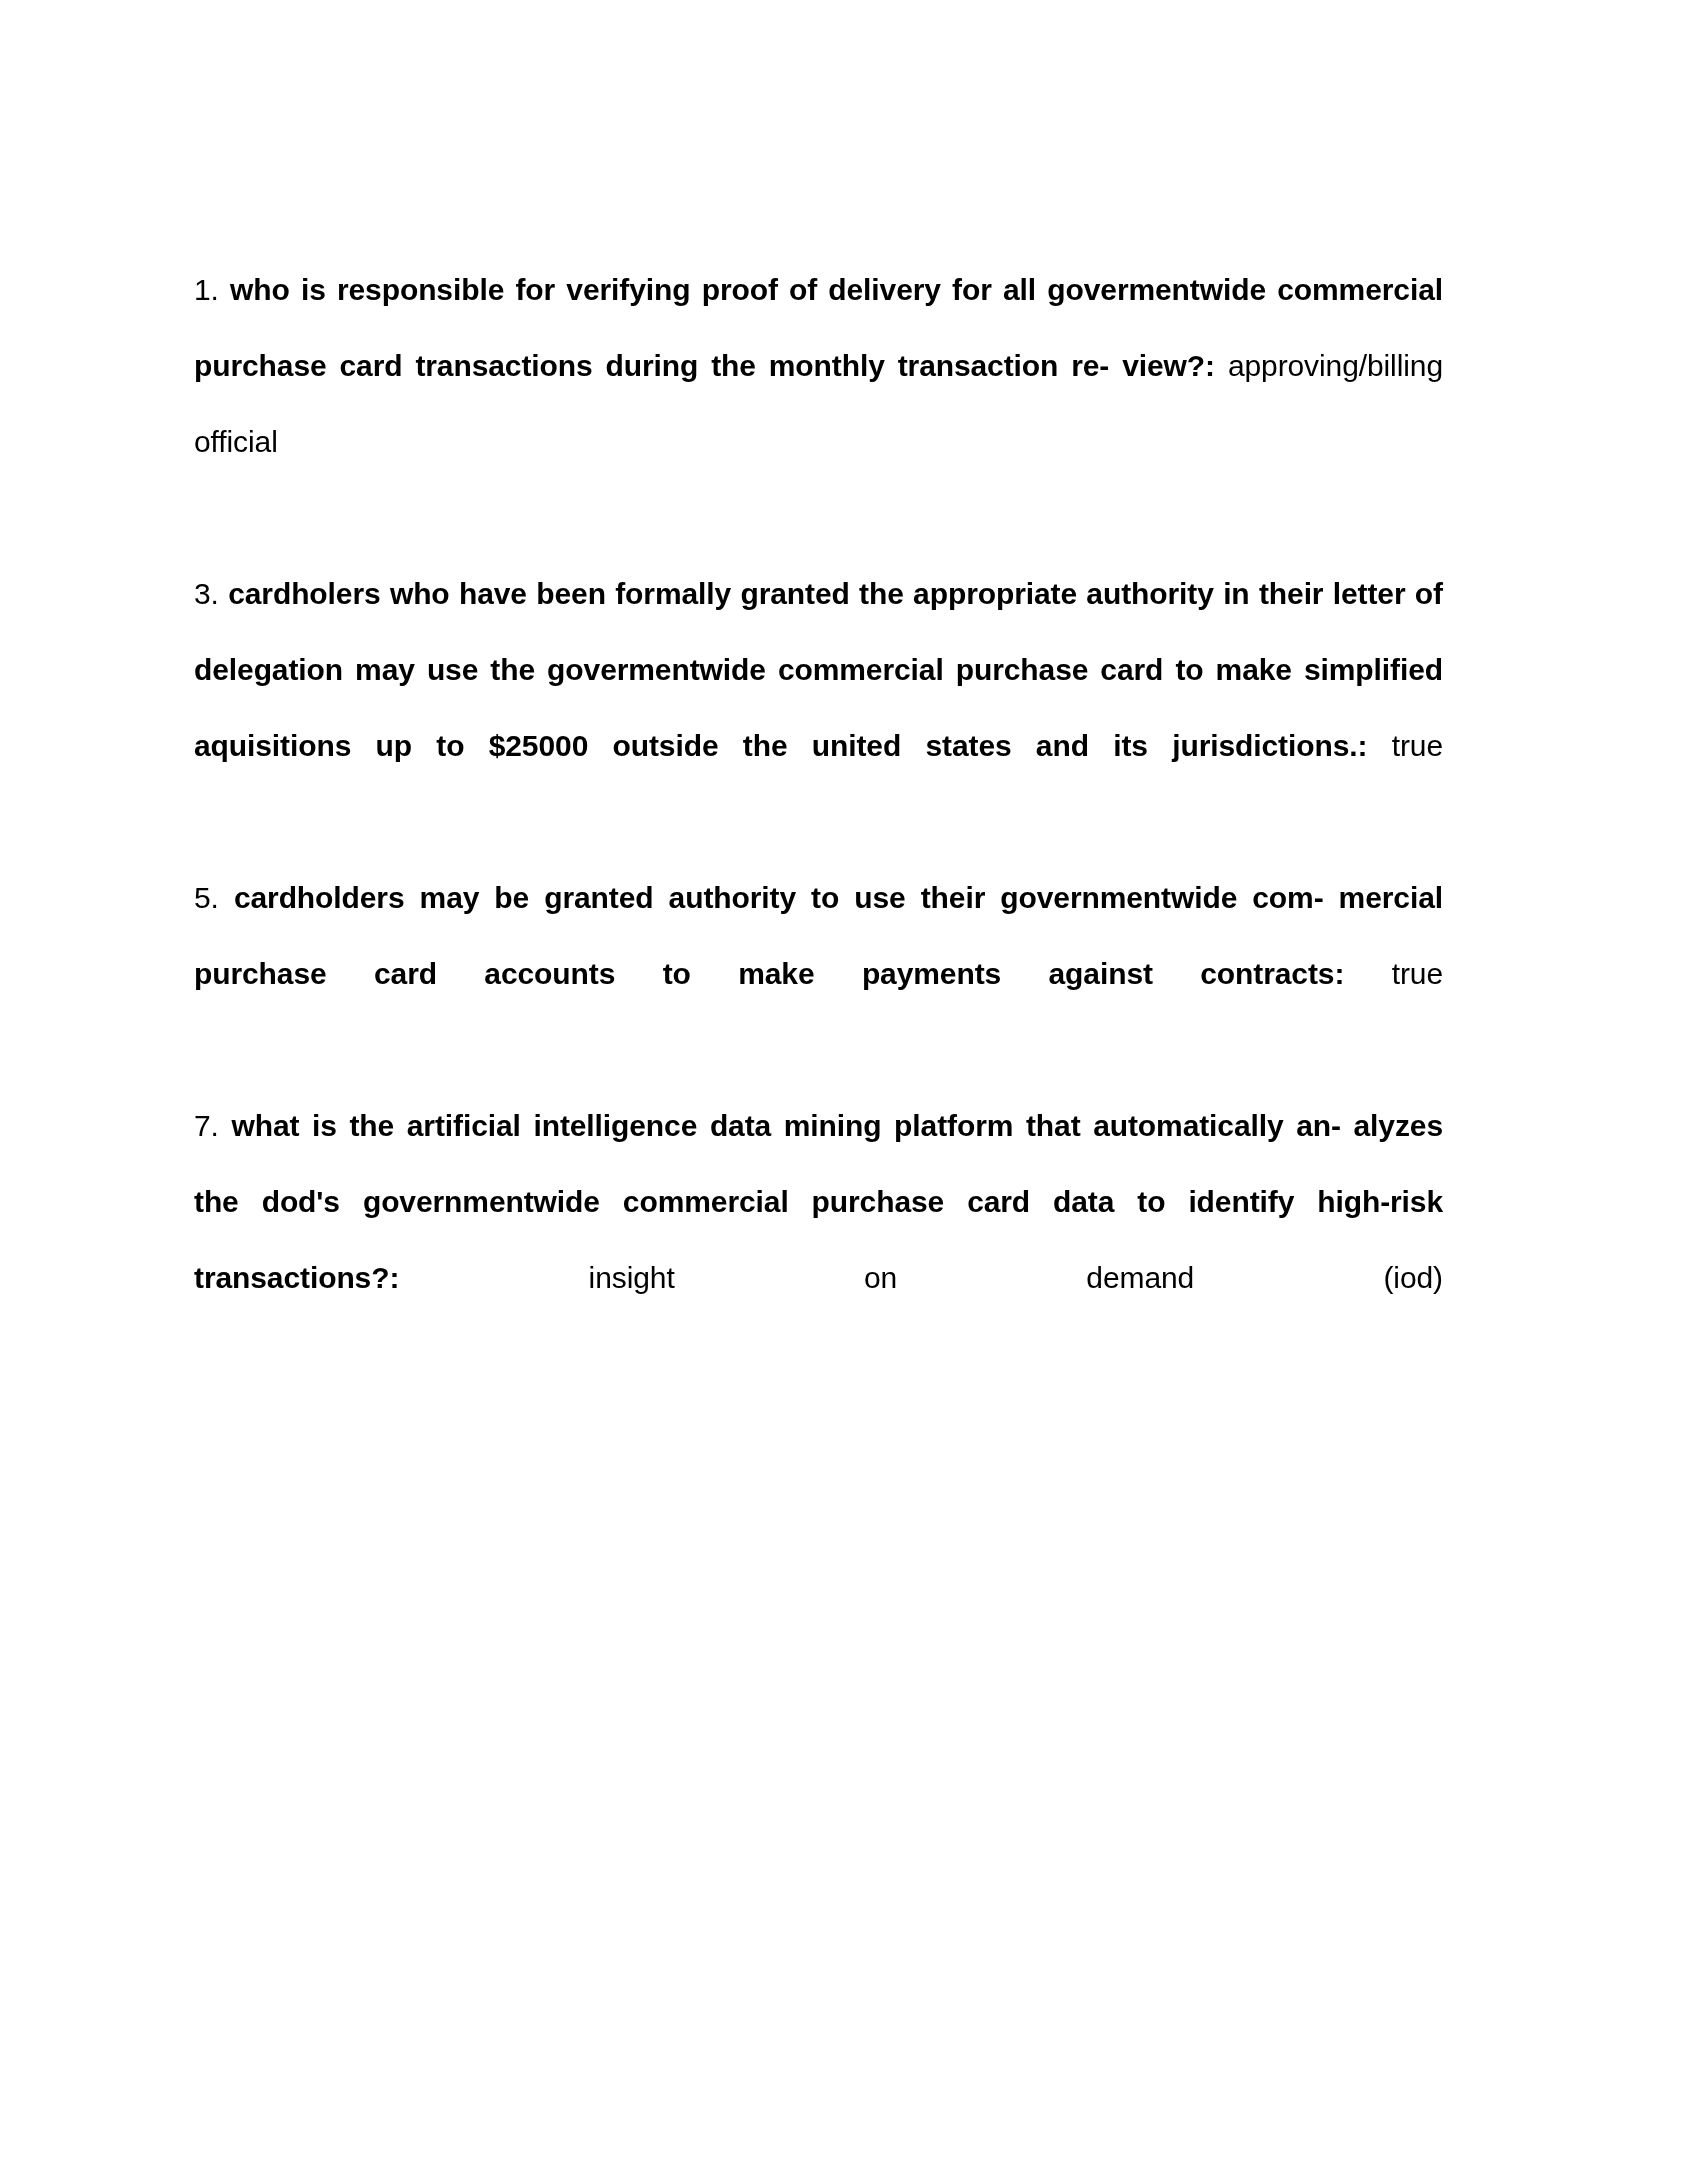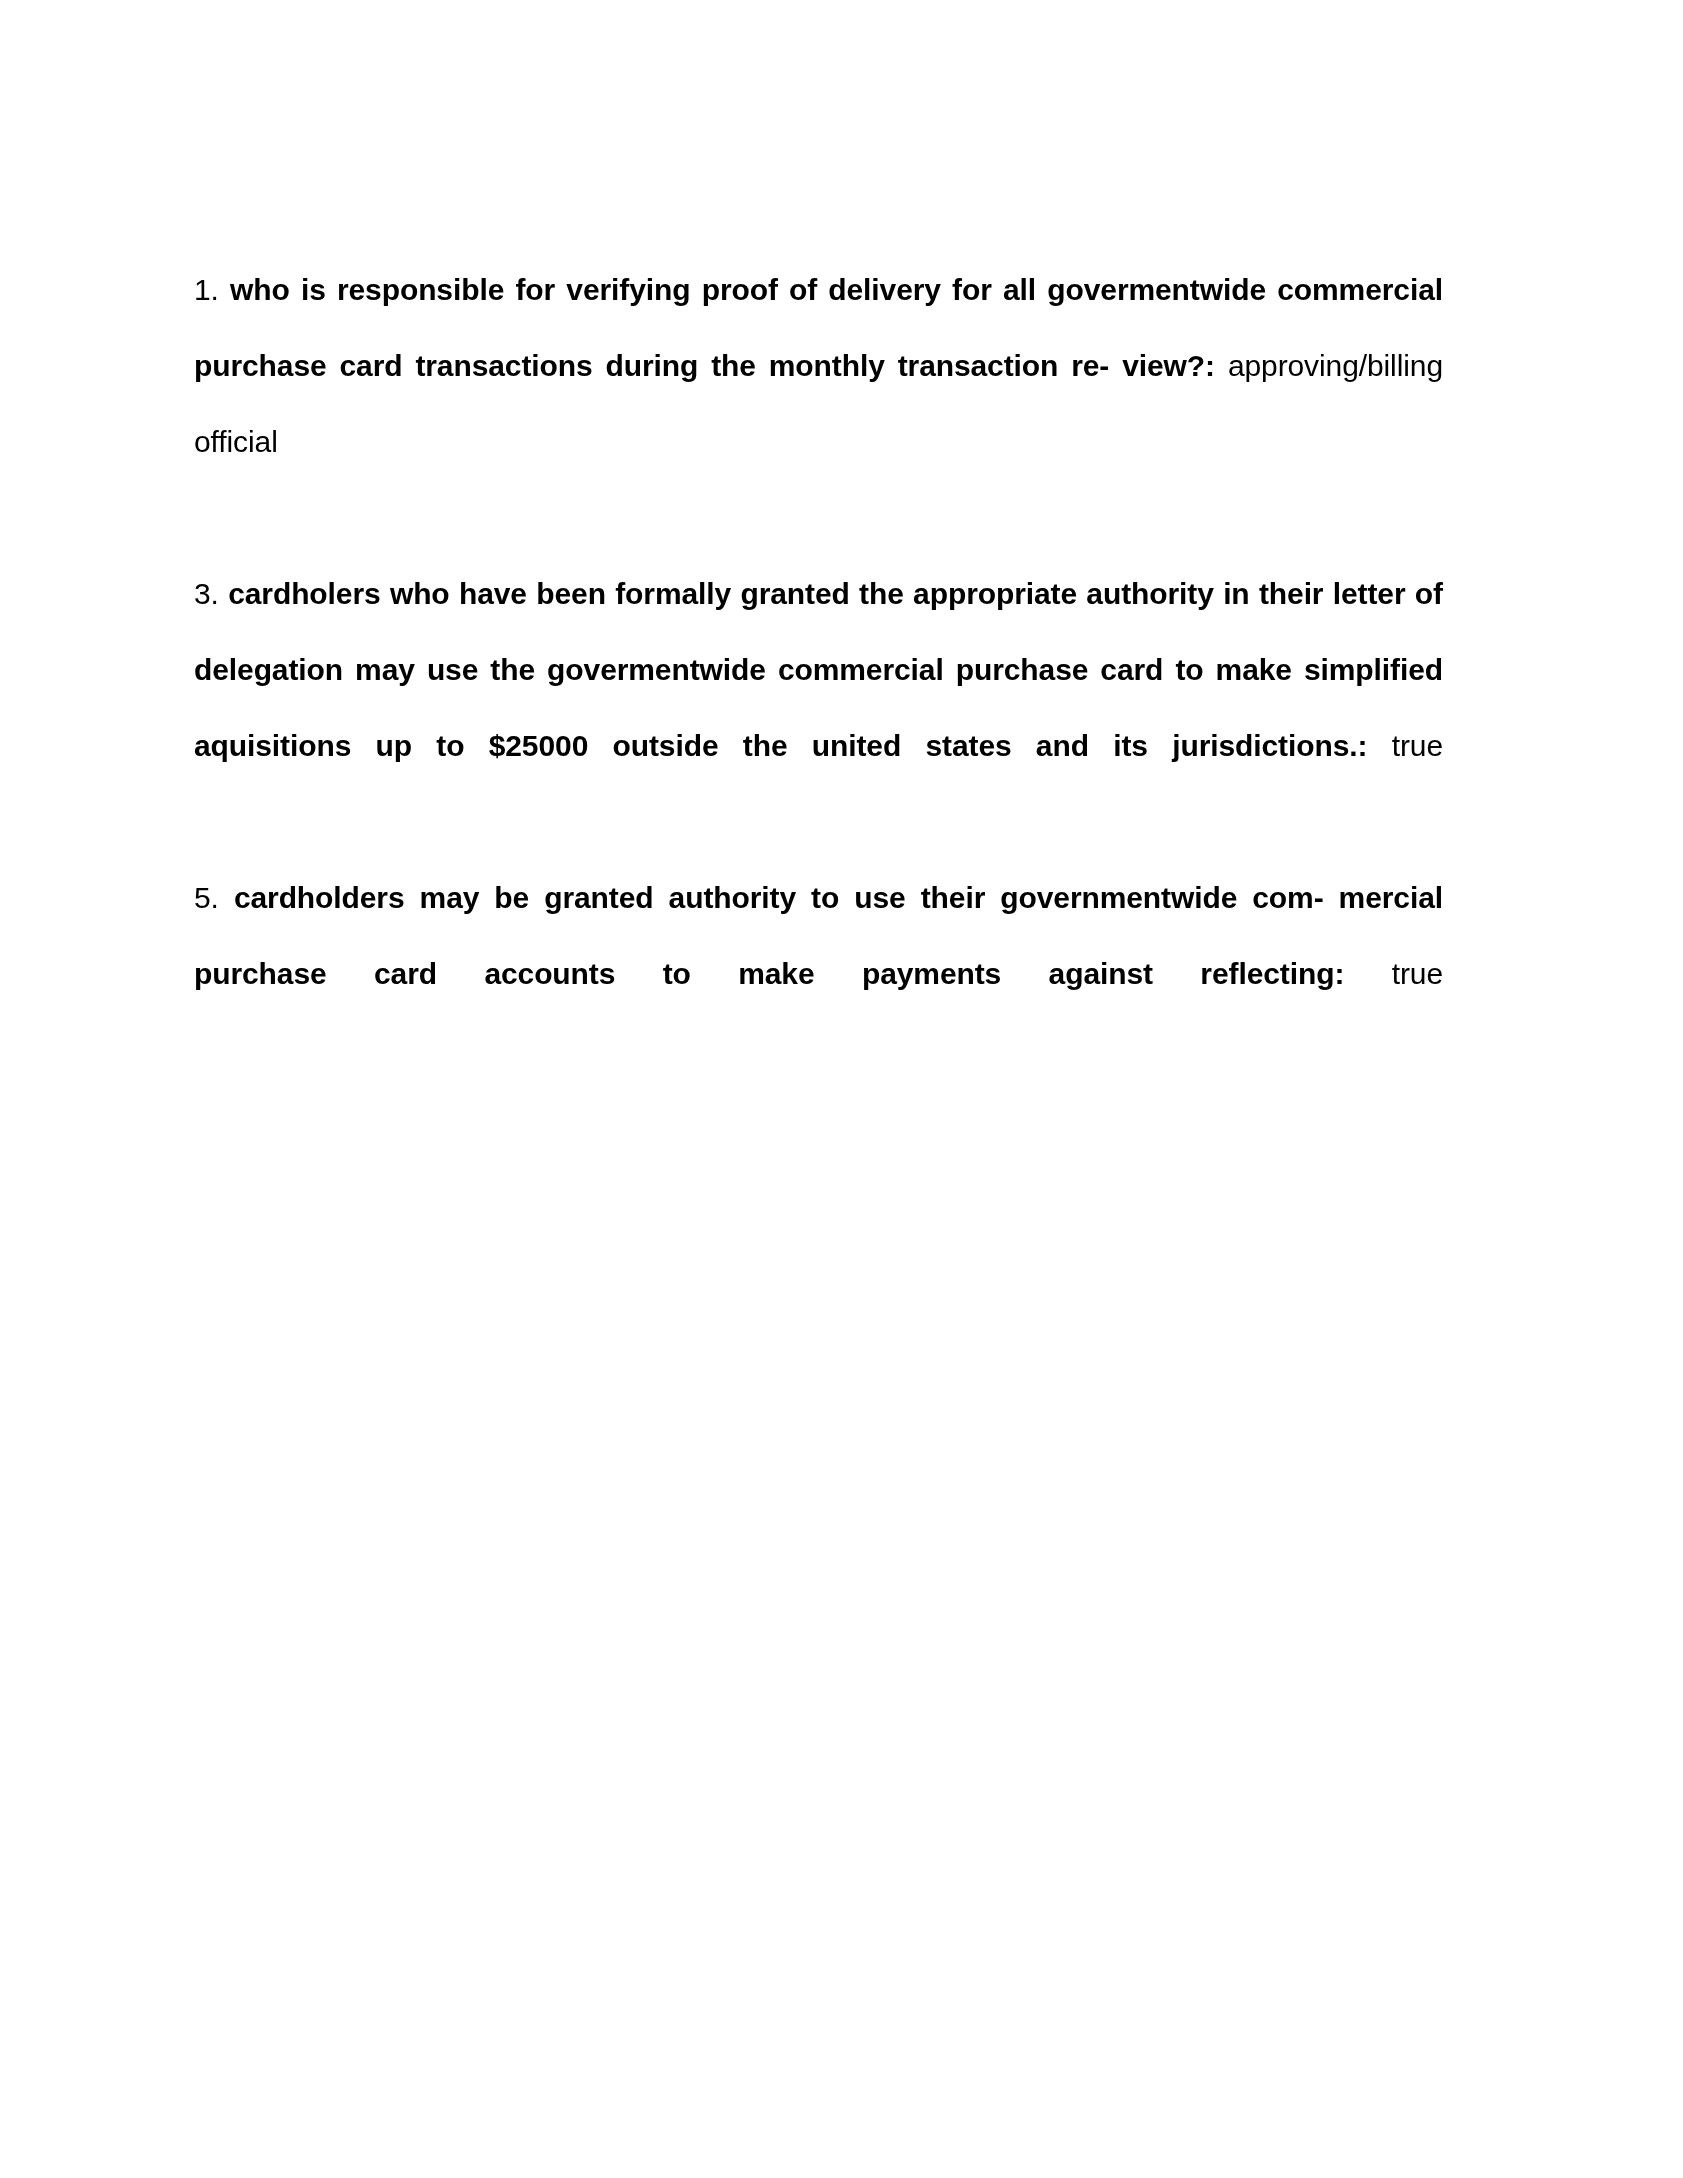--- a/index.html
+++ b/index.html
@@ -69,25 +69,30 @@
 
     <p class="qa-item">
       <span class="num">3.</span>
       <span class="q">cardholers who have been formally granted the appropriate authority in their letter of delegation may use the govermentwide commercial purchase card to make simplified aquisitions up to $25000 outside the united states and its jurisdictions.:</span>
       <span class="a">true</span>
     </p>
 
 
     <p class="qa-item">
       <span class="num">5.</span>
-      <span class="q">cardholders may be granted authority to use their governmentwide com- mercial purchase card accounts to make payments against reflecting:</span>
+      <span class="q">cardholders may be granted authority to use their governmentwide com- mercial purchase card accounts to make payments against contracts:</span>
       <span class="a">true</span>
     </p>
 
 
+    <p class="qa-item">
+      <span class="num">7.</span>
+      <span class="q">what is the artificial intelligence data mining platform that automatically an- alyzes the dod's governmentwide commercial purchase card data to identify high-risk transactions?:</span>
+      <span class="a">insight on demand (iod)</span>
+    </p>
 
     <p class="qa-item">
       
       
       
     </p>
 
   </div>
 </div>
 

